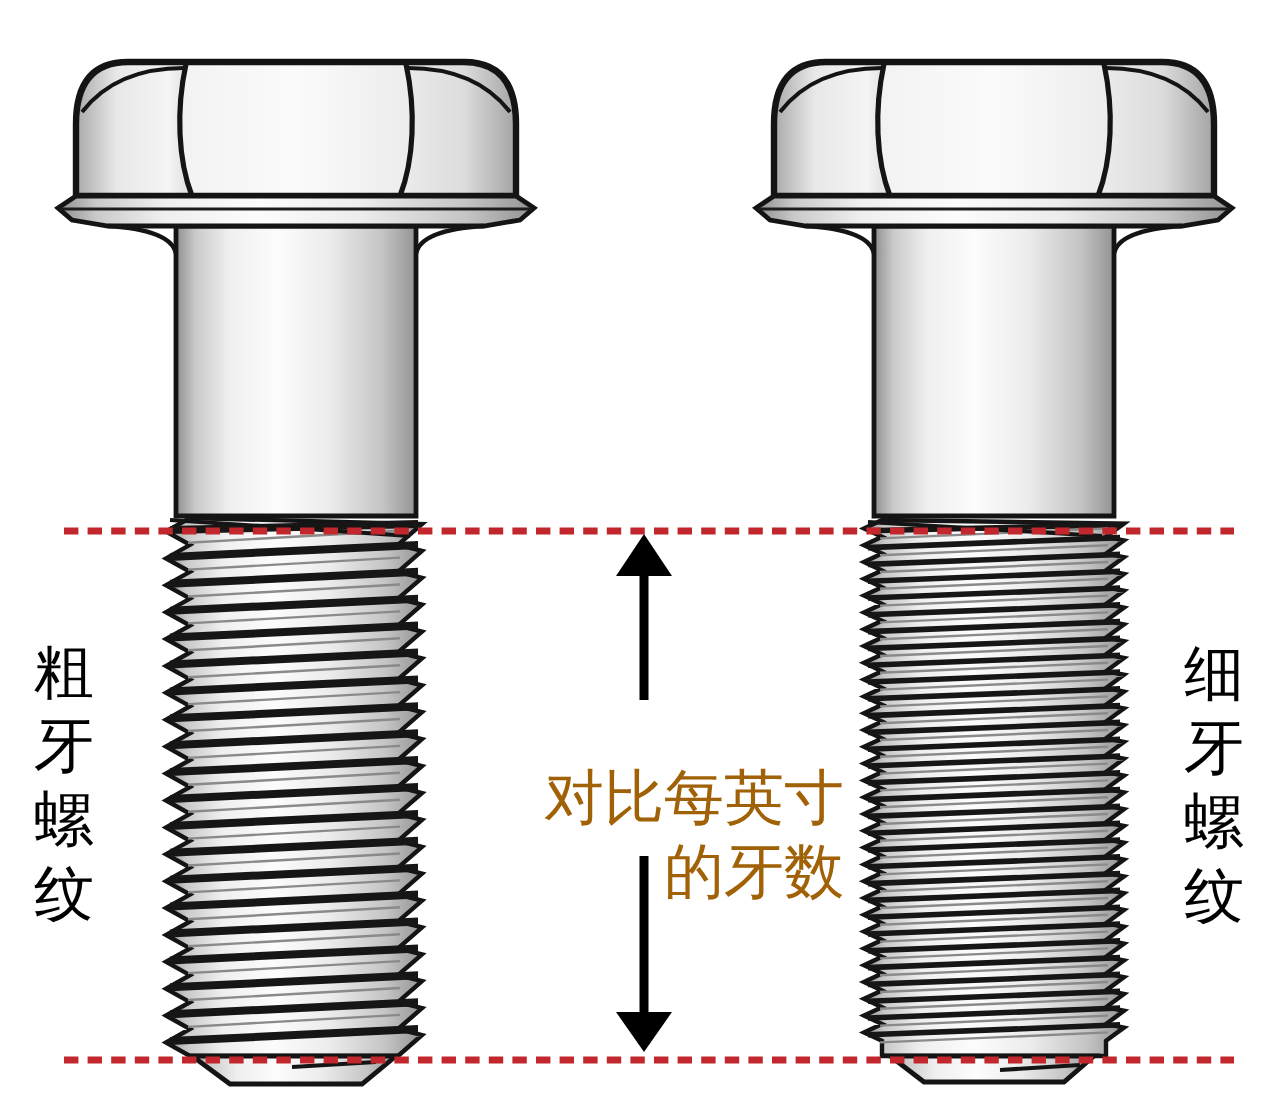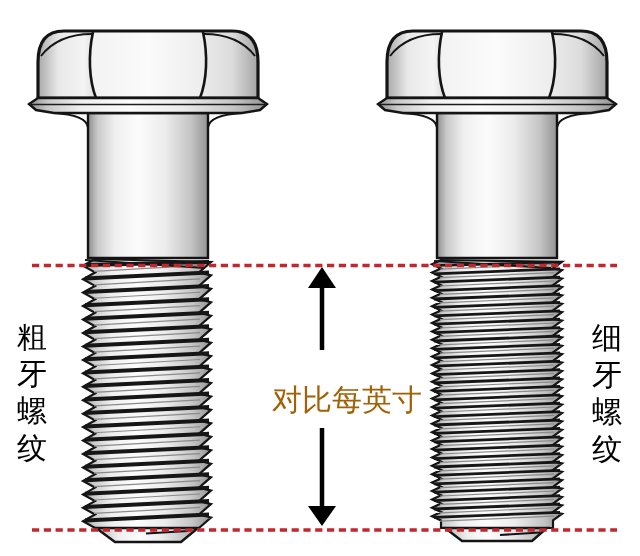--- a/index.html
+++ b/index.html
@@ -205,15 +205,16 @@
 
   <div class="vlabel label-right">
     <span>细</span>
     <span>牙</span>
     <span>螺</span>
     <span>纹</span>
   </div>
 
   <div class="center-label">
     <div>对比每英寸</div>
+    <div>的牙数</div>
   </div>
 
 </div>
 
 </body></html>

